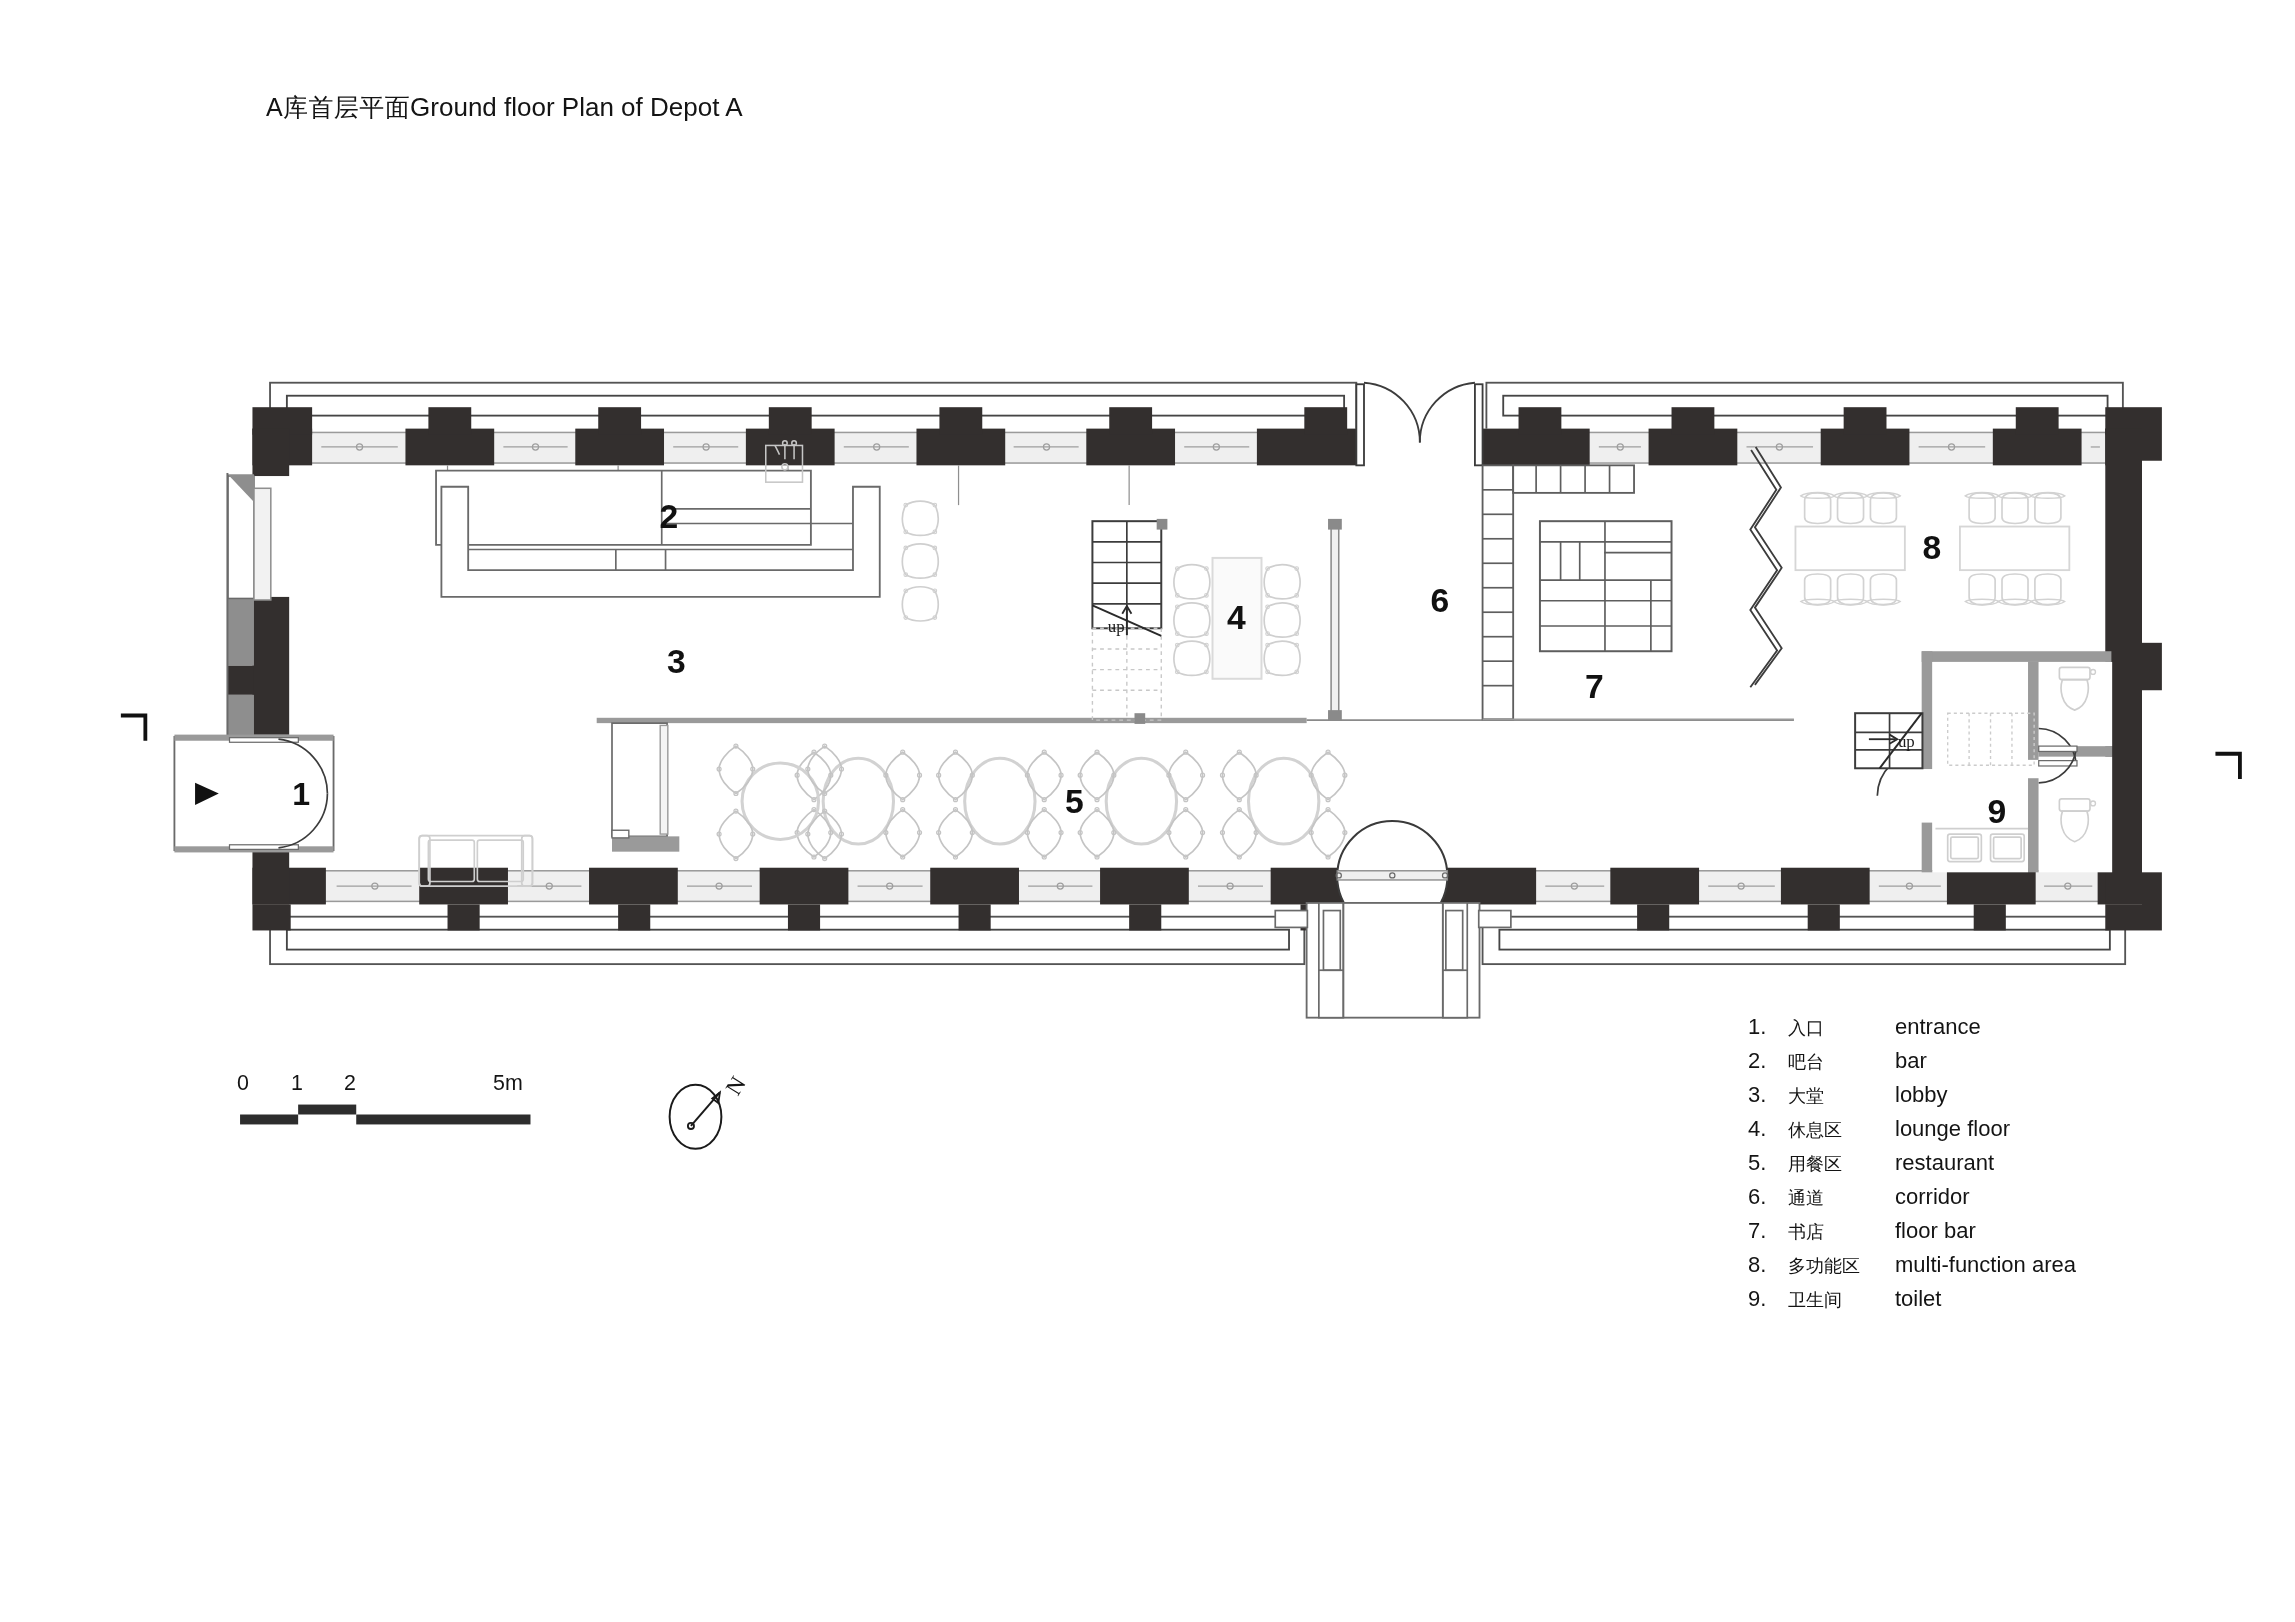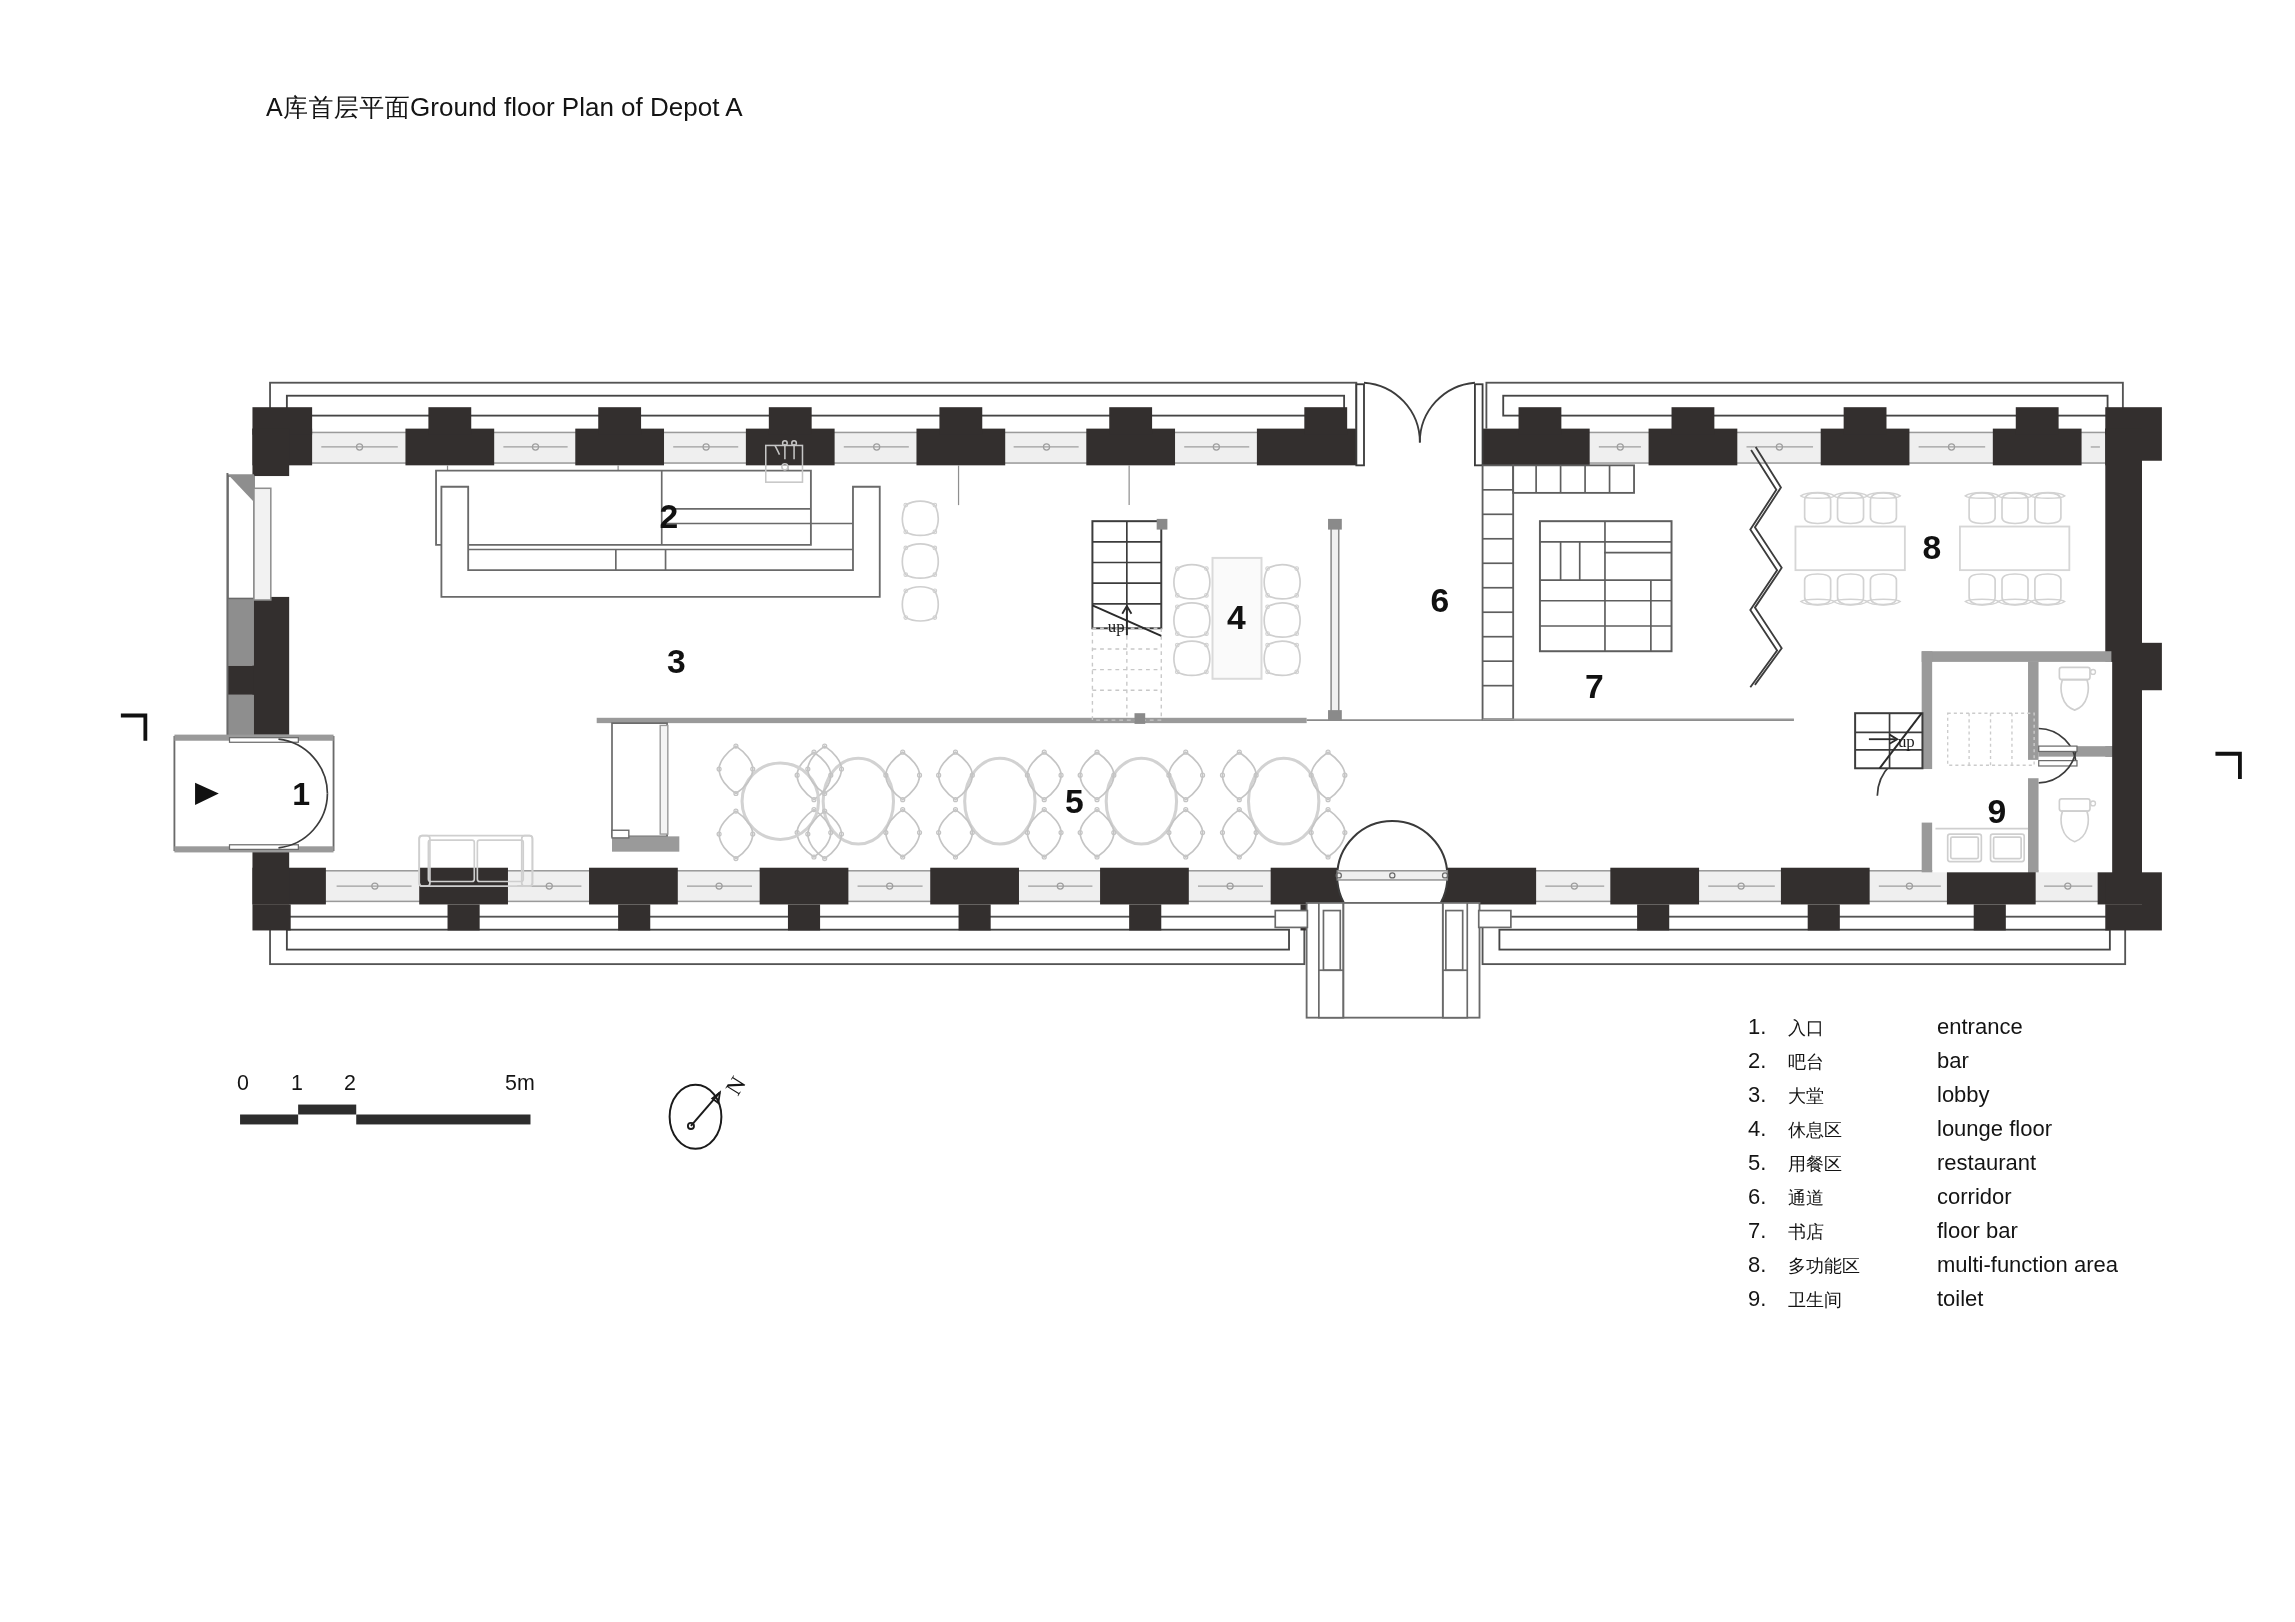--- a/index.html
+++ b/index.html
@@ -12,21 +12,21 @@
   .title-cn{font-size:25px;letter-spacing:0.4px;color:#141414;white-space:nowrap;}
   .title-en{font-size:26px;color:#141414;white-space:nowrap;}
 
   .plan-wrap{position:absolute;left:0;top:0;width:2295px;height:1623px;pointer-events:none;}
   svg.plan{display:block;}
 
   .legend{position:absolute;left:1748px;top:1014px;}
   .legend-row{display:flex;align-items:baseline;height:34px;}
   .lg-num{width:40px;font-size:22px;color:#141414;}
   .lg-cn{width:107px;font-size:18px;color:#141414;white-space:nowrap;}
-  .lg-en{font-size:22px;color:#141414;white-space:nowrap;margin-left:42px;}
+  .lg-en{font-size:22px;color:#141414;white-space:nowrap;}
 
   .scalebar{position:absolute;left:237px;top:1071px;}
   .sb-labels{position:relative;height:27.5px;width:321px;}
   .sb-labels span{position:absolute;font-size:21.4px;color:#141414;}
 
   .northmark{position:absolute;left:662px;top:1071px;}
   .north-n{position:absolute;left:66px;top:1.5px;font-size:23px;color:#141414;
            transform:rotate(-58deg);transform-origin:50% 50%;font-family:"Liberation Serif",serif;}
 </style>
 </head>
@@ -548,21 +548,21 @@
     <line x1="1938" y1="940" x2="2345" y2="940"></line>
   </g>
 </svg>
 </div>
 
 <div class="scalebar">
   <div class="sb-labels">
     <span style="left:0px">0</span>
     <span style="left:54px">1</span>
     <span style="left:107px">2</span>
-    <span style="left:268px">5m</span>
+    <span style="left:256px">5m</span>
   </div>
   <svg width="321" height="31" viewBox="0 0 420 40">
     <rect x="4" y="20" width="76" height="13" fill="#2d2d2d"></rect>
     <rect x="80" y="7" width="76" height="13" fill="#2d2d2d"></rect>
     <rect x="156" y="20" width="228" height="13" fill="#2d2d2d"></rect>
   </svg>
 </div>
 
 <div class="northmark">
   <svg width="99" height="84" viewBox="0 0 130 110">

